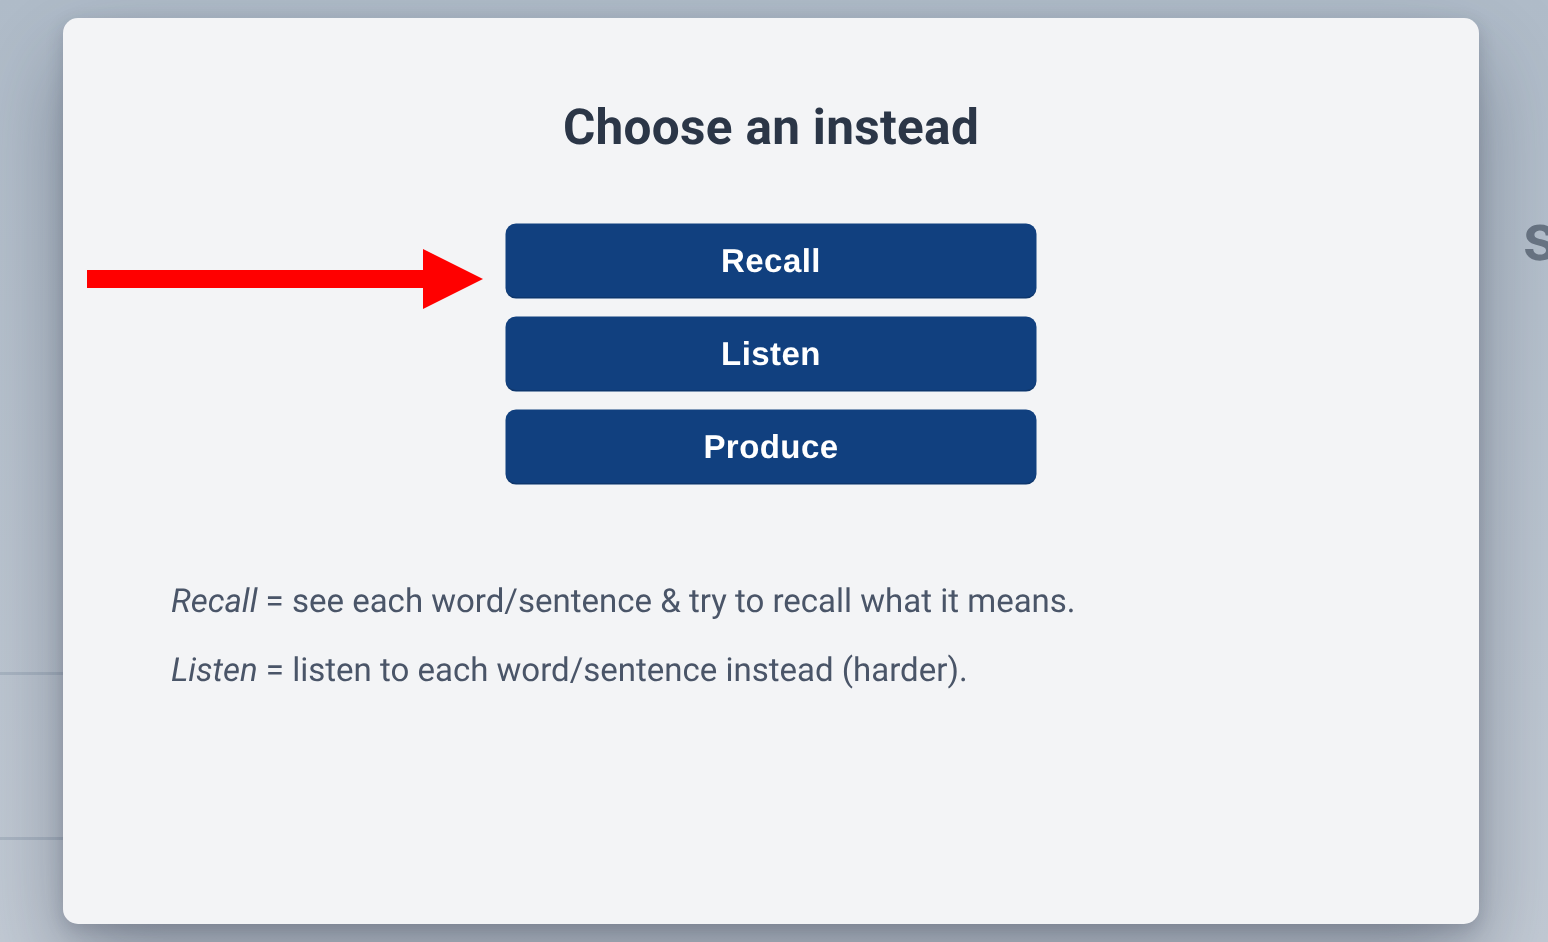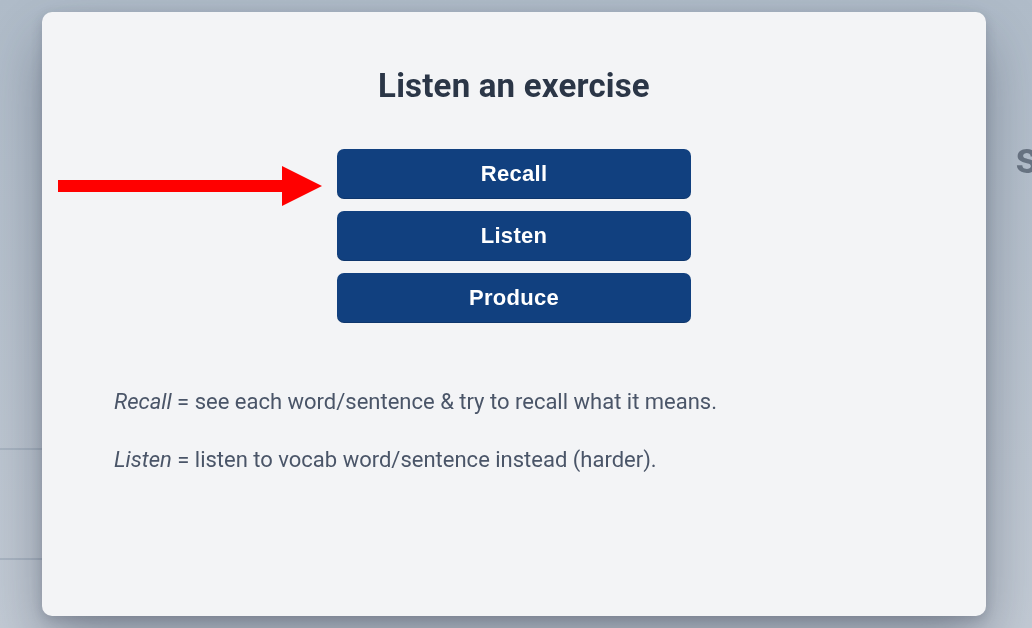--- a/index.html
+++ b/index.html
@@ -83,21 +83,21 @@
     font-weight: 700;
     letter-spacing: .3px;
     cursor: pointer;
     box-shadow: inset 0 -1px 0 rgba(0,0,0,.15);
   }
 
   .descriptions {
     margin: 64px 0 0 72px;
     display: flex;
     flex-direction: column;
-    gap: 28px;
+    gap: 16px;
   }
 
   .desc-line {
     font-size: 22px;
     color: #4a5568;
     line-height: 1.35;
     white-space: nowrap;
   }
   .desc-term {
     font-style: italic;
@@ -134,36 +134,36 @@
 </head>
 <body>
 
 <div class="backdrop">
   <div class="bg-line l1"></div>
   <div class="bg-line l2"></div>
   <div class="bg-glimpse">s</div>
 
   <div class="modal">
 
-    <div class="title">Listen an exercise</div>
+    <div class="title">Choose an instead</div>
 
     <div class="buttons">
       <button class="choice-btn">Recall</button>
       <button class="choice-btn">Listen</button>
       <button class="choice-btn">Produce</button>
     </div>
 
     <div class="descriptions">
 
       <div class="desc-line">
         <span class="desc-term">Recall</span><span> = </span><span>see each word/sentence &amp; try to recall what it means.</span>
       </div>
 
       <div class="desc-line">
-        <span class="desc-term">Listen</span><span> = </span><span>listen to vocab word/sentence instead (harder).</span>
+        <span class="desc-term">Listen</span><span> = </span><span>listen to each word/sentence instead (harder).</span>
       </div>
 
 
     </div>
 
   </div>
 
   <div class="anno-arrow">
     <div class="shaft"></div>
     <div class="head"></div>

